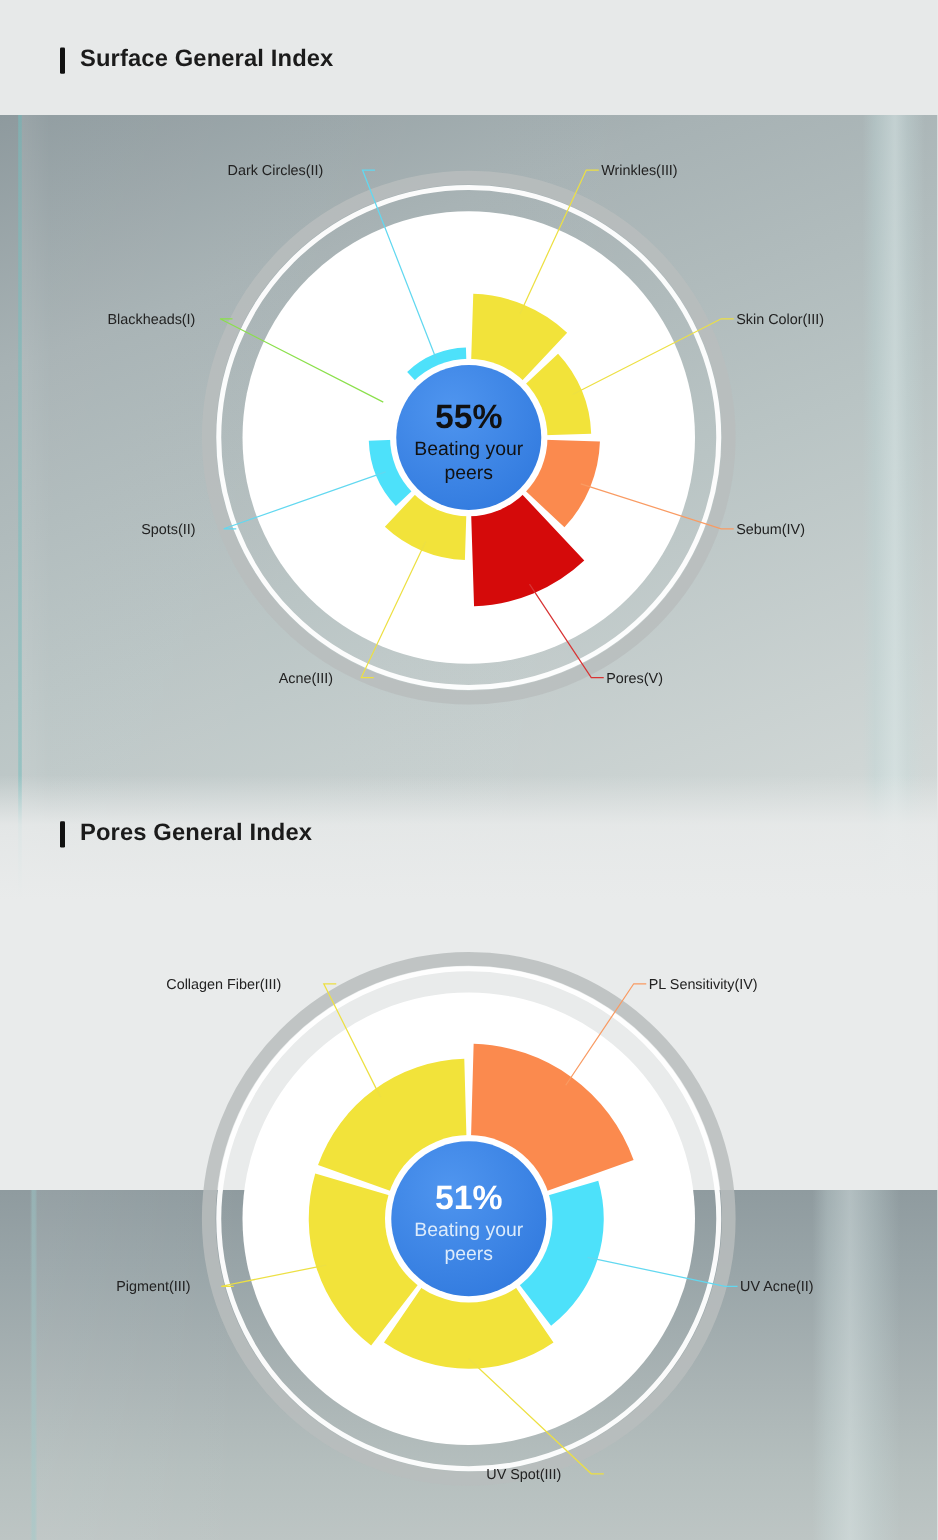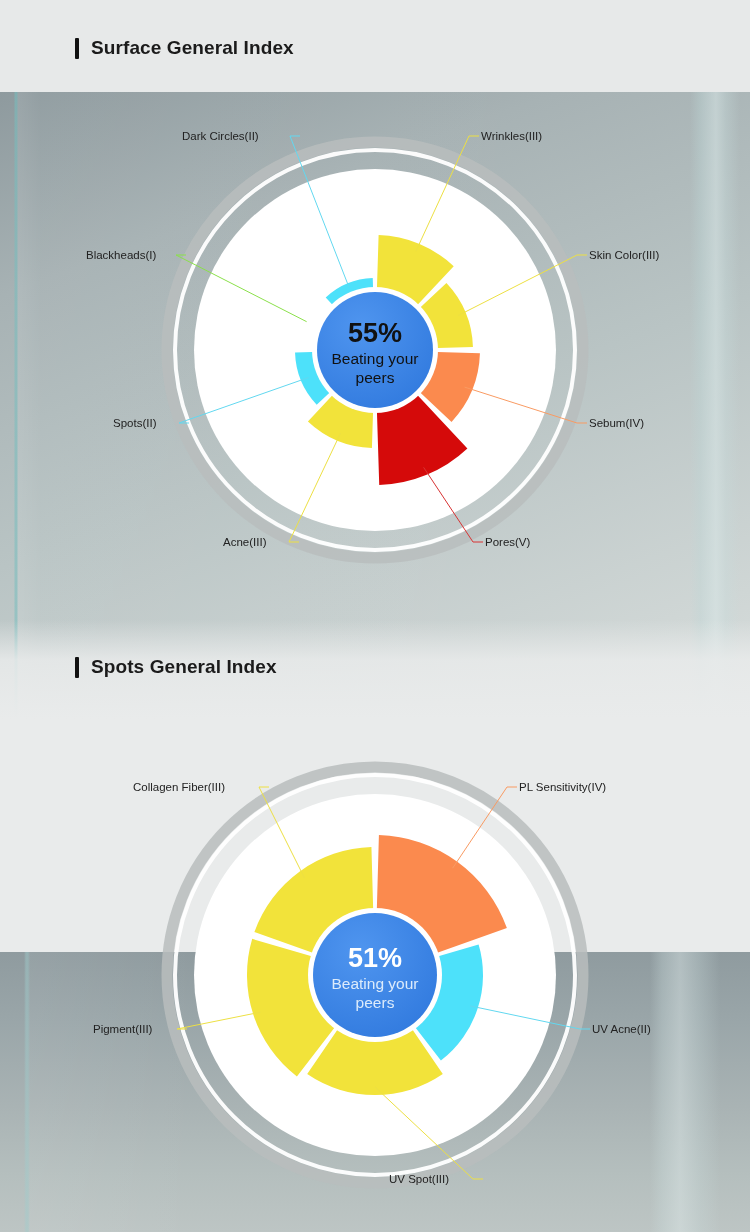--- a/index.html
+++ b/index.html
@@ -36,21 +36,21 @@
          rgba(255,255,255,0.00) 0px, rgba(255,255,255,0.00) 24px,
          rgba(160,205,205,0.45) 26px, rgba(160,205,205,0.45) 28px,
          rgba(255,255,255,0.06) 30px, rgba(255,255,255,0.00) 200px),
        linear-gradient(90deg,
          rgba(255,255,255,0.0) 650px, rgba(205,222,222,0.30) 662px,
          rgba(222,234,234,0.45) 680px, rgba(205,222,222,0.28) 700px,
          rgba(255,255,255,0.0) 720px),
        linear-gradient(180deg,#8f9b9f 0%, #9aa6a9 25%, #a9b3b4 55%, #b5bfbe 80%, #bdc5c4 100%); }
 
   
-  .section-header { position:absolute; left:0; width:691px; display:flex; align-items:center;padding-left:27px; }
+  .section-header { position:absolute; left:0; width:691px; display:flex; align-items:center; }
   .hdr-bar { width:4px; height:21px; background:#111; margin-left:48px; margin-right:12px; border-radius:1px; }
   .hdr-text { font-size:19px; font-weight:bold; color:#1b1b1b; letter-spacing:0.1px; }
   #hdr1 { top:37px; }
   #hdr2 { top:656px; }
 
   
   .chart-wrap { position:absolute; left:0; width:750px; }
   #chart1 { top:100px; height:500px; }
   #chart2 { top:740px; height:480px; }
   .chart-svg { display:block; }
@@ -107,21 +107,21 @@
         <text x="113" y="327" text-anchor="start" font-family="&quot;Liberation Sans&quot;, sans-serif" font-size="11.5" fill="#222">Spots(II)</text>
         <polyline points="306.63291459416473,221.6814260049834 176,155 186,155" fill="none" stroke="#8BE04B" stroke-width="1"></polyline>
         <text x="86" y="159" text-anchor="start" font-family="&quot;Liberation Sans&quot;, sans-serif" font-size="11.5" fill="#222">Blackheads(I)</text>
         <polyline points="348.9775265991739,187.1761917892325 290,36 300,36" fill="none" stroke="#62D8F0" stroke-width="1"></polyline>
         <text x="182" y="40" text-anchor="start" font-family="&quot;Liberation Sans&quot;, sans-serif" font-size="11.5" fill="#222">Dark Circles(II)</text>
       </svg>
   </div>
 
   <div class="section-header" id="hdr2">
     <div class="hdr-bar"></div>
-    <div class="hdr-text">Spots General Index</div>
+    <div class="hdr-text">Pores General Index</div>
   </div>
 
   <div class="chart-wrap" id="chart2">
     <svg class="chart-svg" id="svg2" width="750" height="480" viewBox="0 0 750 480">
         <circle cx="375" cy="235" r="208" fill="none" stroke="#b8bdbd" stroke-width="11" opacity="0.85"></circle>
         <circle cx="375" cy="235" r="200" fill="none" stroke="#ffffff" stroke-width="4" opacity="0.95"></circle>
         <circle cx="375" cy="235" r="181" fill="#ffffff"></circle>
         <path d="M 378.90902942129964 95.0545838943504 A 140 140 0 0 1 506.8880433902216 188.0367802349643 L 429.6393322616632 215.54380895448523 A 58 58 0 0 0 376.619455045967 177.02261332765946 Z" fill="#FB8A4E"></path>
         <path d="M 478.6059092503262 204.50712266096934 A 108 108 0 0 1 440.8956777013369 320.5672814823606 L 410.3884195062735 280.95279931460107 A 58 58 0 0 0 430.64021052332333 218.62419550311316 Z" fill="#4DE1FA"></path>
         <path d="M 442.79604041099253 334.0136197933954 A 120 120 0 0 1 307.20395958900747 334.01361979339543 L 342.2319138013536 282.8565829001411 A 58 58 0 0 0 407.7680861986464 282.8565829001411 Z" fill="#F2E33A"></path>

